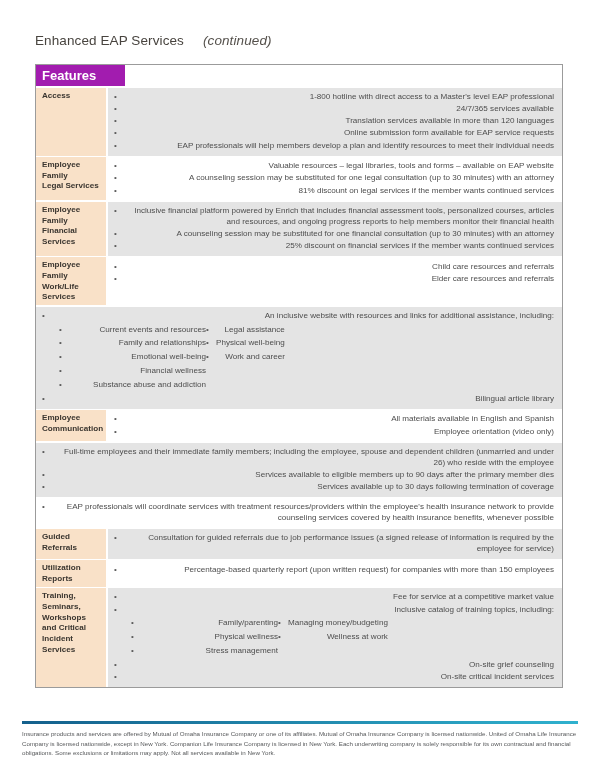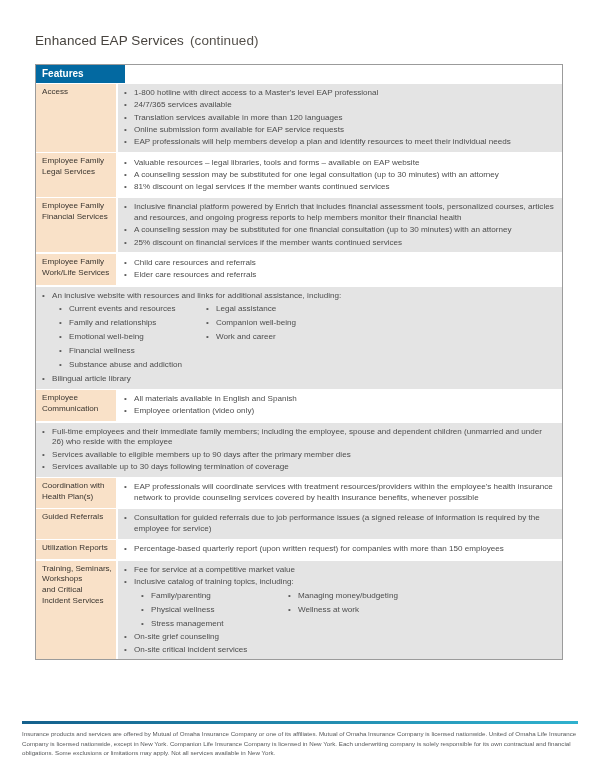--- a/index.html
+++ b/index.html
@@ -7,53 +7,53 @@
     position:relative;
     width:600px;height:776px;
     background:#ffffff;
     font-family:"Liberation Sans", sans-serif;
     overflow:hidden;
   }
   .title{
     position:absolute;left:35px;top:33px;
     font-size:13.5px;color:#48443F;letter-spacing:.1px;
   }
-  .title .cont{color:#55514C;margin-left:6px;}
+  .title .cont{font-style:italic;color:#55514C;margin-left:19px;}
 
   .eap-table{
     position:absolute;left:35px;top:64px;width:528px;
     box-sizing:border-box;
     border:1px solid #9B9B9B;
     background:#ffffff;
     display:flex;flex-direction:column;row-gap:1.5px;
   }
   .t-row{display:flex;column-gap:2px;}
   .hdr-cell{
-    background:#0369a1;color:#ffffff;font-weight:bold;
-    font-size:10px;line-height:1.2;
+    background:#a21caf;color:#ffffff;font-weight:bold;
+    font-size:13px;line-height:1.2;
     padding:2.5px 6px 3px 6px;box-sizing:border-box;
   }
   .hdr-features{width:89px;flex:none;}
   .hdr-value{flex:1;}
   .t-feature{
-    width:80px;flex:none;box-sizing:border-box;
+    width:70px;flex:none;box-sizing:border-box;
     background:#F9E1C8;color:#3A352F;
-    font-weight:normal;font-size:8.1px;line-height:1.32;
+    font-weight:bold;font-size:8.1px;line-height:1.32;
     padding:3px 3px 2px 6px;white-space:pre-line;
   }
   .t-value{
     flex:1;box-sizing:border-box;
     padding:2.5px 8px 2.5px 6px;
     font-size:8.1px;color:#4D4D4D;line-height:1.32;
   }
   .shade-gray{background:#E4E4E4;}
   .shade-white{background:#FFFFFF;}
   .bullet{display:flex;margin:1.6px 0;}
   .bullet .dot{width:10px;flex:none;color:#5C5C5C;}
-  .bullet .btext{flex:1;}
+  .bullet .btext{flex:1;text-align:right;}
   .sub-cols{display:flex;margin-left:17px;}
   .sub-col{display:flex;flex-direction:column;}
   .sub-col-left{width:147px;flex:none;}
 
   .footer-rule{
     position:absolute;left:22px;top:721px;width:556px;height:3px;
     background:linear-gradient(90deg,#14608C 0%,#2FB1CE 100%);
   }
   .disclaimer{
     position:absolute;left:22px;top:729px;width:556px;
@@ -173,21 +173,21 @@
                   <span class="btext">Substance abuse and addiction</span>
                 </div>
               </div>
               <div class="sub-col">
                 <div class="bullet sub">
                   <span class="dot">•</span>
                   <span class="btext">Legal assistance</span>
                 </div>
                 <div class="bullet sub">
                   <span class="dot">•</span>
-                  <span class="btext">Companion well-being</span>
+                  <span class="btext">Physical well-being</span>
                 </div>
                 <div class="bullet sub">
                   <span class="dot">•</span>
                   <span class="btext">Work and career</span>
                 </div>
               </div>
             </div>
             <div class="bullet">
               <span class="dot">•</span>
               <span class="btext">Bilingual article library</span>
@@ -215,22 +215,20 @@
             <div class="bullet">
               <span class="dot">•</span>
               <span class="btext">Services available to eligible members up to 90 days after the primary member dies</span>
             </div>
             <div class="bullet">
               <span class="dot">•</span>
               <span class="btext">Services available up to 30 days following termination of coverage</span>
             </div>
           </div>
         </div><div class="t-row">
-          <div class="t-feature">Coordination with
-Health Plan(s)</div>
           <div class="t-value shade-white">
             <div class="bullet">
               <span class="dot">•</span>
               <span class="btext">EAP professionals will coordinate services with treatment resources/providers within the employee's health insurance network to provide counseling services covered by health insurance benefits, whenever possible</span>
             </div>
           </div>
         </div><div class="t-row">
           <div class="t-feature">Guided Referrals</div>
           <div class="t-value shade-gray">
             <div class="bullet">

